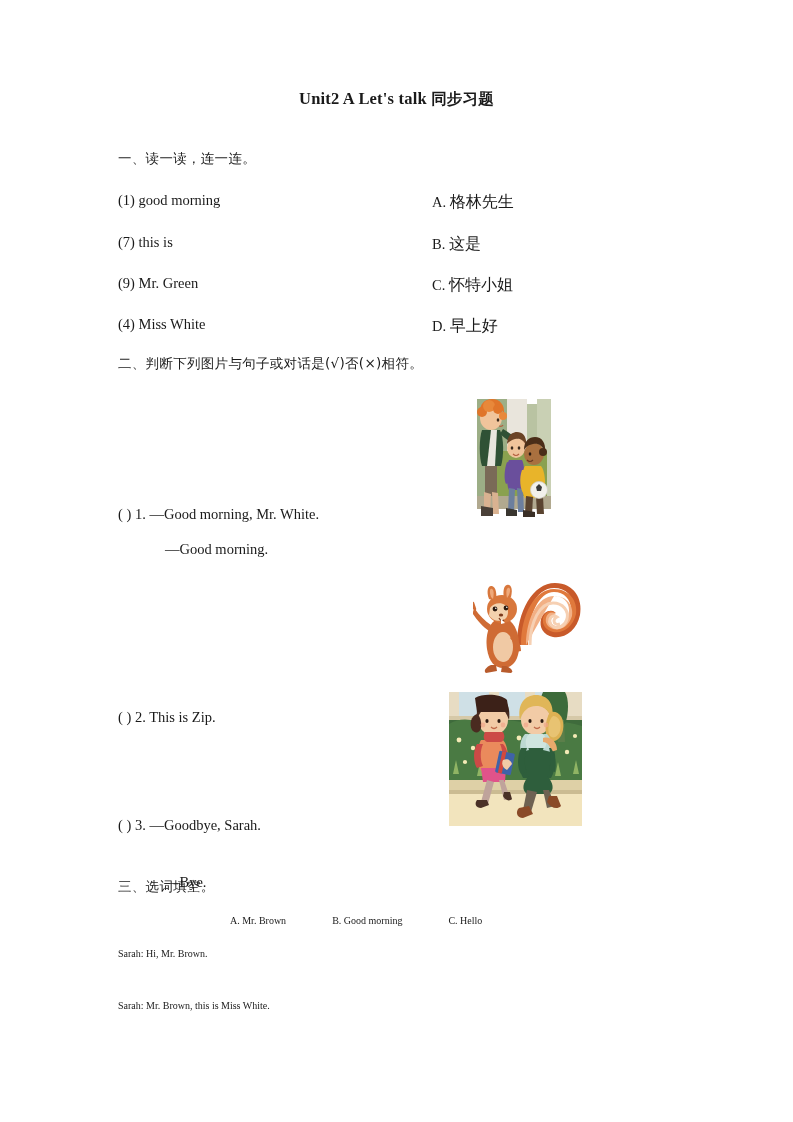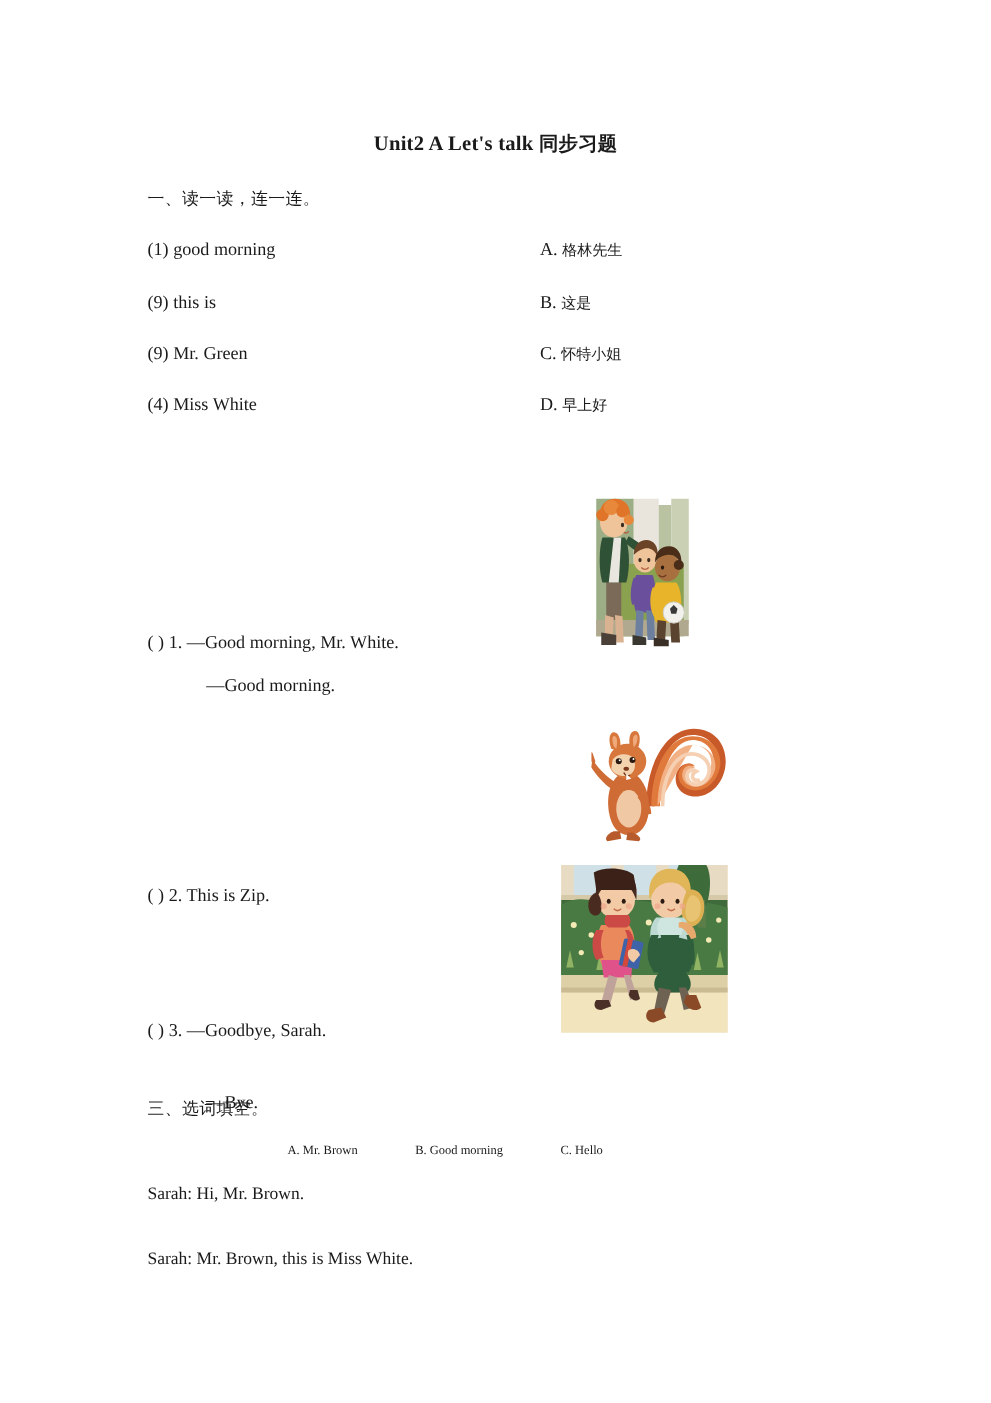--- a/index.html
+++ b/index.html
@@ -20,21 +20,21 @@
     position: absolute;
     left: 0; top: 0;
     width: 793px;
     height: 1122px;
   }
 
   
   .doc-title {
     position: absolute;
     left: 0;
-    top: 105px;
+    top: 89px;
     width: 793px;
     text-align: center;
     font-size: 16.5px;
     font-weight: bold;
     letter-spacing: 0.2px;
   }
   .doc-title .cn {
     font-family: "DejaVu Sans", "Liberation Sans", sans-serif;
     font-size: 15.5px;
     font-weight: bold;
@@ -61,21 +61,21 @@
     white-space: nowrap;
   }
   .match-right {
     position: absolute;
     left: 432px;
     font-size: 14.5px;
     white-space: nowrap;
   }
   .match-right .cn {
     font-family: Liberation Serif, serif;
-    font-size: 12px;
+    font-size: 16px;
   }
   .m-row0 { top: 192px; }
   .m-row1 { top: 234px; }
   .m-row2 { top: 275px; }
   .m-row3 { top: 316px; }
 
   
   .judge-line {
     position: absolute;
     left: 118px;
@@ -112,21 +112,21 @@
     left: 230px;
     top: 915px;
     font-size: 10px;
     white-space: nowrap;
   }
   .opts span.gap { display: inline-block; width: 46px; }
 
   .dlg {
     position: absolute;
     left: 118px;
-    font-size: 14px;
+    font-size: 10px;
     white-space: nowrap;
   }
   #dlg-0 { top: 948px; }
   #dlg-1 { top: 979px; }
   #dlg-2 { top: 1000px; }
 
   .blank {
     display: inline-block;
     width: 68px;
     border-bottom: 1.1px solid #1a1a1a;
@@ -142,41 +142,42 @@
 
 <div class="page">
 
   <div class="doc-title">
     <span>Unit2 A Let's talk </span><span class="cn">同步习题</span>
   </div>
 
   <div class="sec-head" id="sec1-head">一、读一读，连一连。</div>
 
   <div class="match-left m-row0">(1) good morning</div>
-  <div class="match-left m-row1">(9) this is</div>
+  <div class="match-left m-row1">(7) this is</div>
   <div class="match-left m-row2">(9) Mr. Green</div>
   <div class="match-left m-row3">(4) Miss White</div>
 
   <div class="match-right m-row0">
     <span>A.</span>
     <span class="cn">格林先生</span>
   </div>
   <div class="match-right m-row1">
     <span>B.</span>
     <span class="cn">这是</span>
   </div>
   <div class="match-right m-row2">
     <span>C.</span>
     <span class="cn">怀特小姐</span>
   </div>
   <div class="match-right m-row3">
     <span>D.</span>
     <span class="cn">早上好</span>
   </div>
 
+  <div class="sec-head" id="sec2-head">二、判断下列图片与句子或对话是(√)否(×)相符。</div>
 
   <div class="illus" id="illus-1">
     <svg viewBox="0 0 81 123" xmlns="http://www.w3.org/2000/svg">
       <rect x="0" y="0" width="81" height="123" fill="#ffffff"></rect>
 
       <rect x="4" y="3" width="30" height="110" fill="#9cae86"></rect>
       <rect x="34" y="3" width="20" height="62" fill="#e9e5dc"></rect>
       <rect x="54" y="8" width="10" height="58" fill="#b9c3a2"></rect>
       <rect x="64" y="3" width="14" height="100" fill="#c9d0b4"></rect>
       <rect x="16" y="55" width="58" height="58" fill="#8aa14f"></rect>

